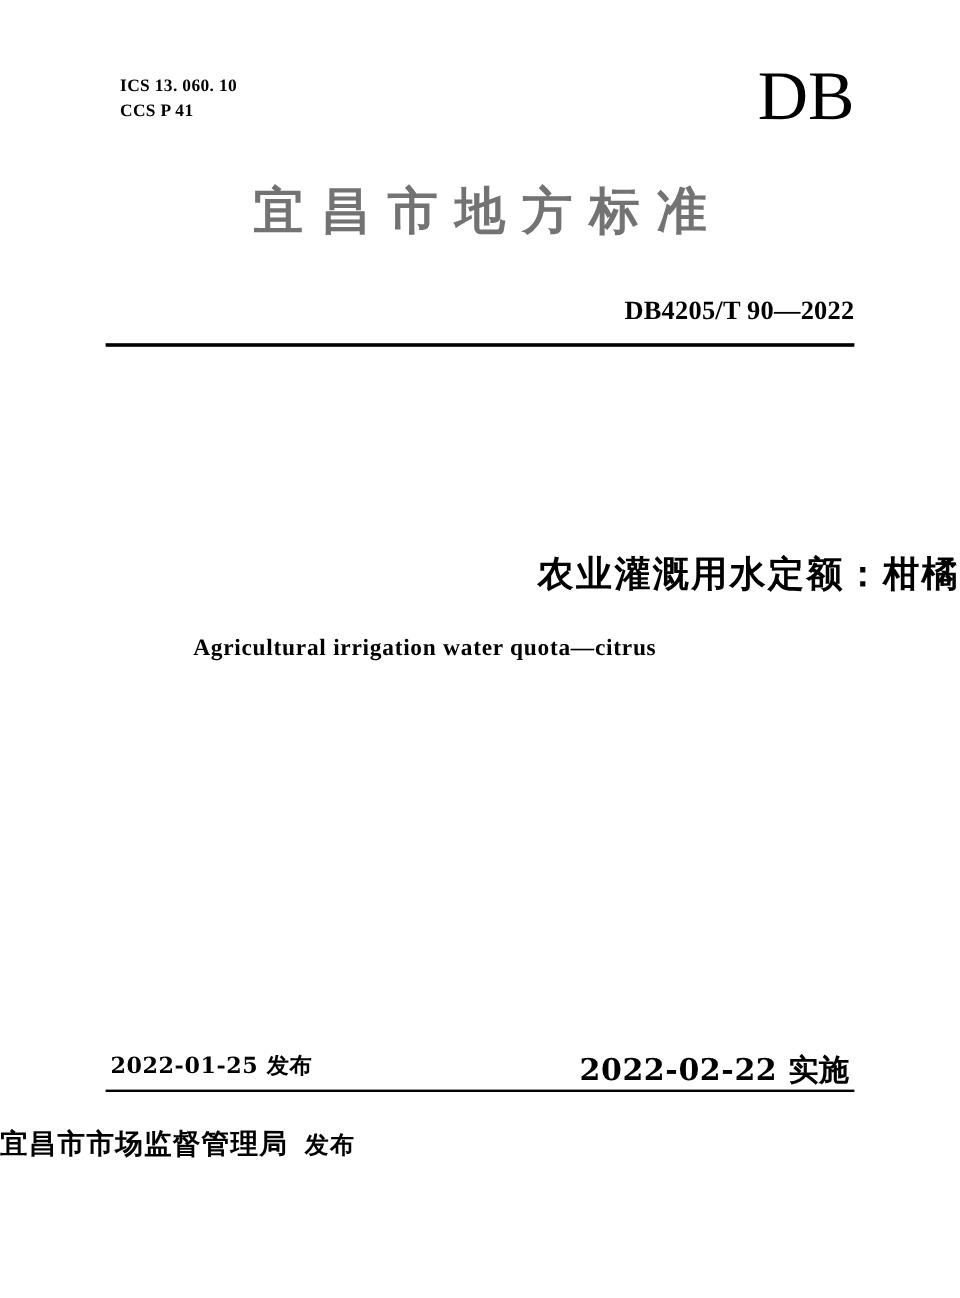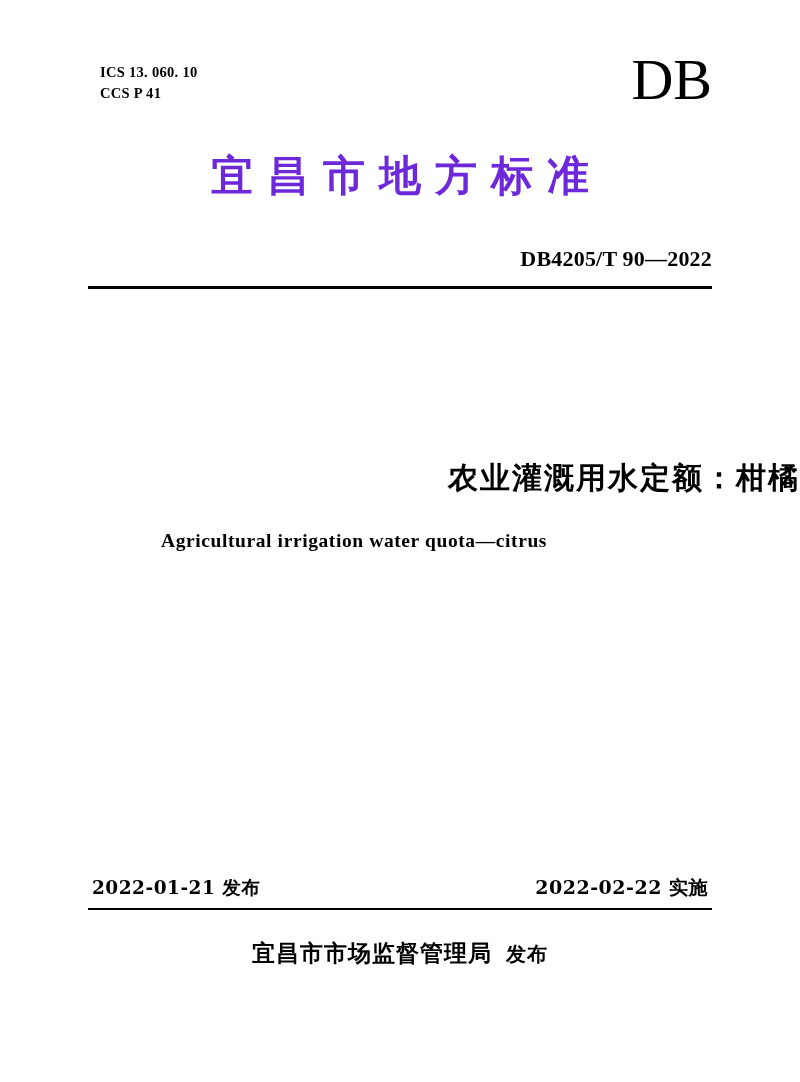--- a/index.html
+++ b/index.html
@@ -59,21 +59,21 @@
     position: absolute;
     left: 0;
     top: 148px;
     width: 800px;
     text-align: center;
     font-family: "DejaVu Serif", serif;
     font-weight: bold;
     font-size: 42px;
     letter-spacing: 14px;
     text-indent: 14px;
-    color: #6d28d9;
+    color: #737373;
   }
   
   .std-number {
     position: absolute;
     right: 88px;
     top: 246px;
     font-family: "Liberation Serif", serif;
     font-weight: bold;
     font-size: 22px;
     letter-spacing: 0.2px;
@@ -129,31 +129,31 @@
     font-size: 18.5px;
     letter-spacing: 0.5px;
     white-space: nowrap;
   }
   .date-effect {
     position: absolute;
     right: 92px;
     top: 875px;
     font-family: "DejaVu Serif", serif;
     font-weight: bold;
-    font-size: 19px;
+    font-size: 25px;
     letter-spacing: 0.5px;
     white-space: nowrap;
   }
   
   .publisher {
     position: absolute;
     left: 0;
     top: 938px;
     width: 800px;
-    text-align: center;
+    text-align: left;
     font-family: "DejaVu Serif", serif;
     font-weight: bold;
     font-size: 23px;
     letter-spacing: 1px;
   }
   .publisher .pub-suffix {
     margin-left: 14px;
     font-size: 20px;
   }
 </style>
@@ -174,20 +174,20 @@
 
   <div class="std-number">DB4205/T 90—2022</div>
 
   <div class="rule-top"></div>
 
   <div class="doc-title-cn">农业灌溉用水定额：柑橘</div>
   <div class="doc-title-en">Agricultural irrigation water quota—citrus</div>
 
   <div class="rule-bottom"></div>
 
-  <div class="date-issue">2022-01-21 发布</div>
+  <div class="date-issue">2022-01-25 发布</div>
   <div class="date-effect">2022-02-22 实施</div>
 
   <div class="publisher">
     <span>宜昌市市场监督管理局</span><span class="pub-suffix">发布</span>
   </div>
 
 </div>
 
 </body></html>

